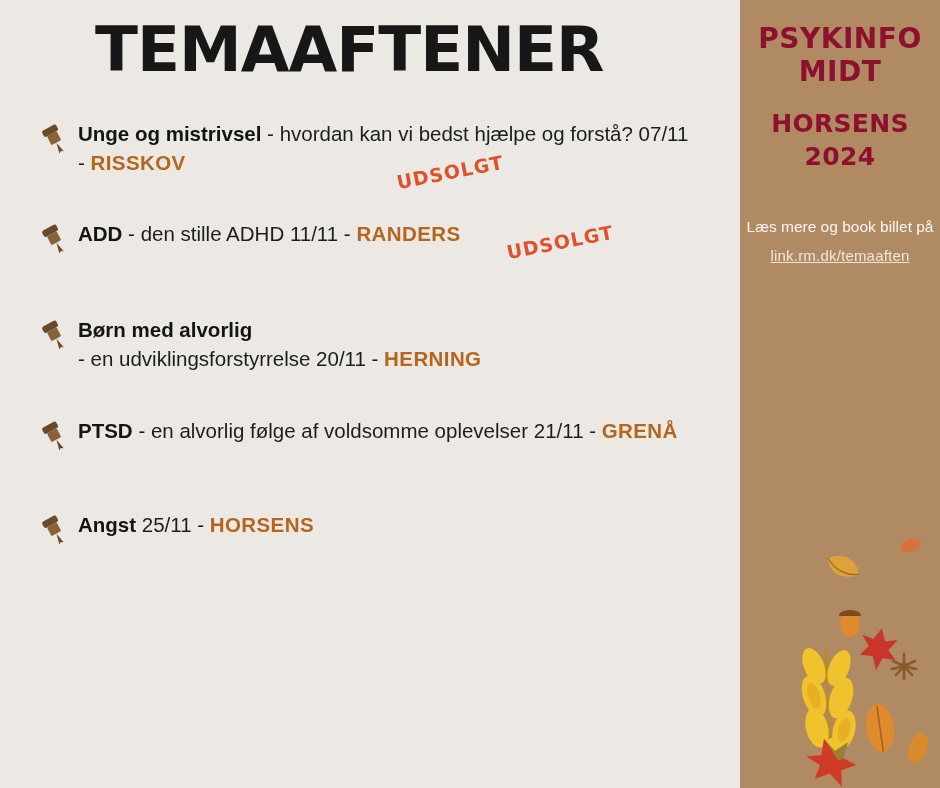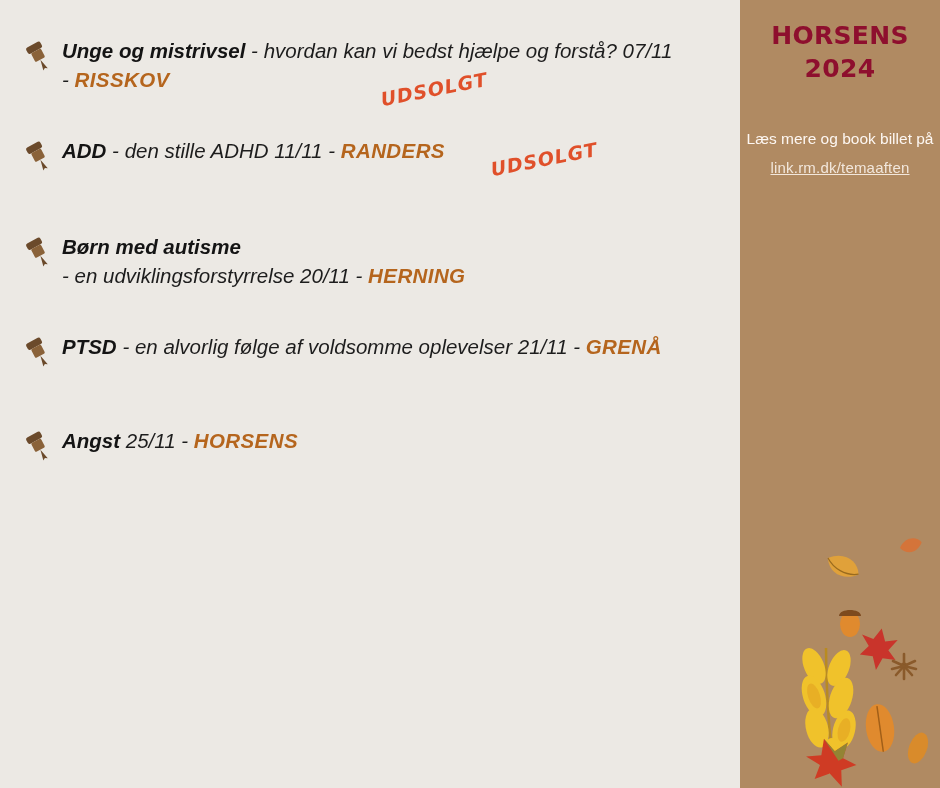--- a/index.html
+++ b/index.html
@@ -33,22 +33,21 @@
     font-weight: bold;
     font-size: 63px;
     letter-spacing: -1px;
     color: #171717;
     margin: 0;
     padding: 17px 0 0 95px;
     line-height: 1.05;
   }
   .events {
     margin-top: 36px;
-    padding-left: 22px;
-    font-style: italic;
+    padding-left: 38px;
   }
   .event {
     position: relative;
     display: flex;
     align-items: flex-start;
     margin-bottom: 42px;
     min-height: 52px;
   }
   .pin {
     width: 40px;
@@ -145,20 +144,21 @@
     height: 340px;
     pointer-events: none;
   }
 </style>
 </head>
 <body>
 
 <div class="poster">
 
   <div class="left">
+    <h1 class="title">TEMAAFTENER</h1>
 
     <div class="events">
 
       <div class="event">
         <span class="pin">
           <svg width="34" height="34" viewBox="0 0 34 34">
             <g transform="rotate(-28 17 17)">
               <rect x="9" y="3" width="16" height="7" rx="2" fill="#6b4a2b"></rect>
               <rect x="11.5" y="10" width="11" height="10" rx="1.5" fill="#8a6239"></rect>
               <path d="M17 20 L19.5 31 L17 29.5 L14.5 31 Z" fill="#6b4a2b"></path>
@@ -191,21 +191,21 @@
         <span class="pin">
           <svg width="34" height="34" viewBox="0 0 34 34">
             <g transform="rotate(-28 17 17)">
               <rect x="9" y="3" width="16" height="7" rx="2" fill="#6b4a2b"></rect>
               <rect x="11.5" y="10" width="11" height="10" rx="1.5" fill="#8a6239"></rect>
               <path d="M17 20 L19.5 31 L17 29.5 L14.5 31 Z" fill="#6b4a2b"></path>
             </g>
           </svg>
         </span>
         <div class="etext" style="max-width:520px;">
-          <b>Børn med autisme</b><br><span> - en udviklingsforstyrrelse 20/11 - </span><span class="city">HERNING</span>
+          <b>Børn med alvorlig</b><br><span> - en udviklingsforstyrrelse 20/11 - </span><span class="city">HERNING</span>
         </div>
       </div>
 
       <div class="event">
         <span class="pin">
           <svg width="34" height="34" viewBox="0 0 34 34">
             <g transform="rotate(-28 17 17)">
               <rect x="9" y="3" width="16" height="7" rx="2" fill="#6b4a2b"></rect>
               <rect x="11.5" y="10" width="11" height="10" rx="1.5" fill="#8a6239"></rect>
               <path d="M17 20 L19.5 31 L17 29.5 L14.5 31 Z" fill="#6b4a2b"></path>
@@ -229,20 +229,24 @@
         </span>
         <div class="etext">
           <b>Angst</b><span> 25/11 - </span><span class="city">HORSENS</span>
         </div>
       </div>
 
     </div>
   </div>
 
   <div class="right">
+    <div class="brand">
+      <div>PSYKINFO</div>
+      <div>MIDT</div>
+    </div>
     <div class="month">
       <div>HORSENS</div>
       <div>2024</div>
     </div>
     <div class="book">
       <span>Læs mere og book billet på</span>
       <a class="link" href="#">link.rm.dk/temaaften</a>
     </div>
 
     <svg class="leaves" viewBox="0 0 200 340">

